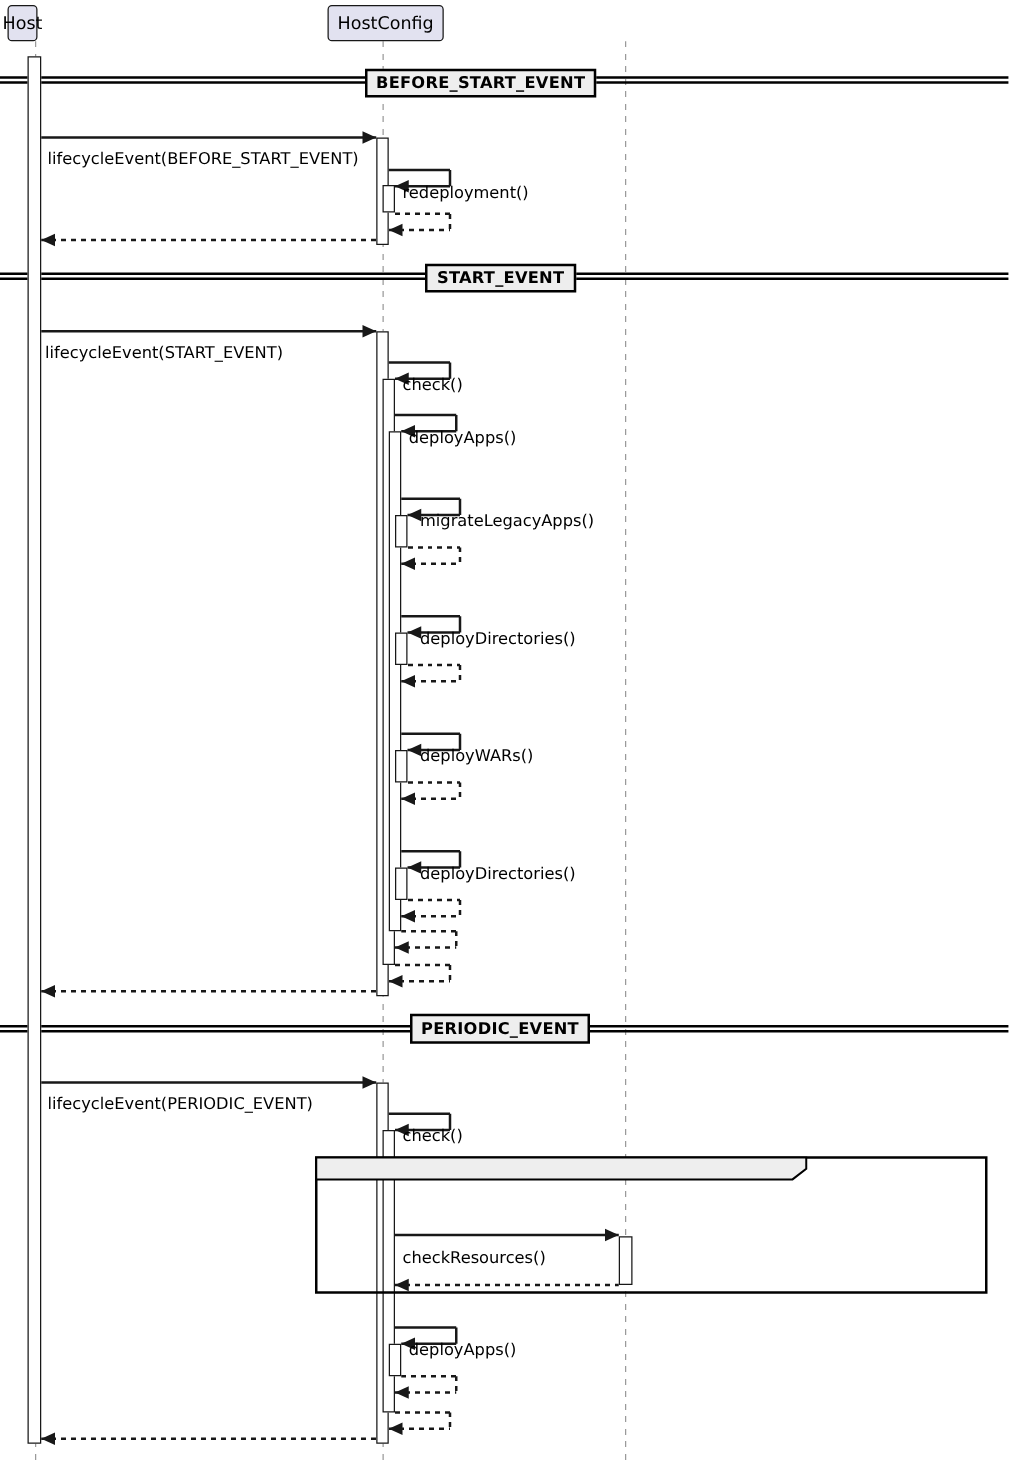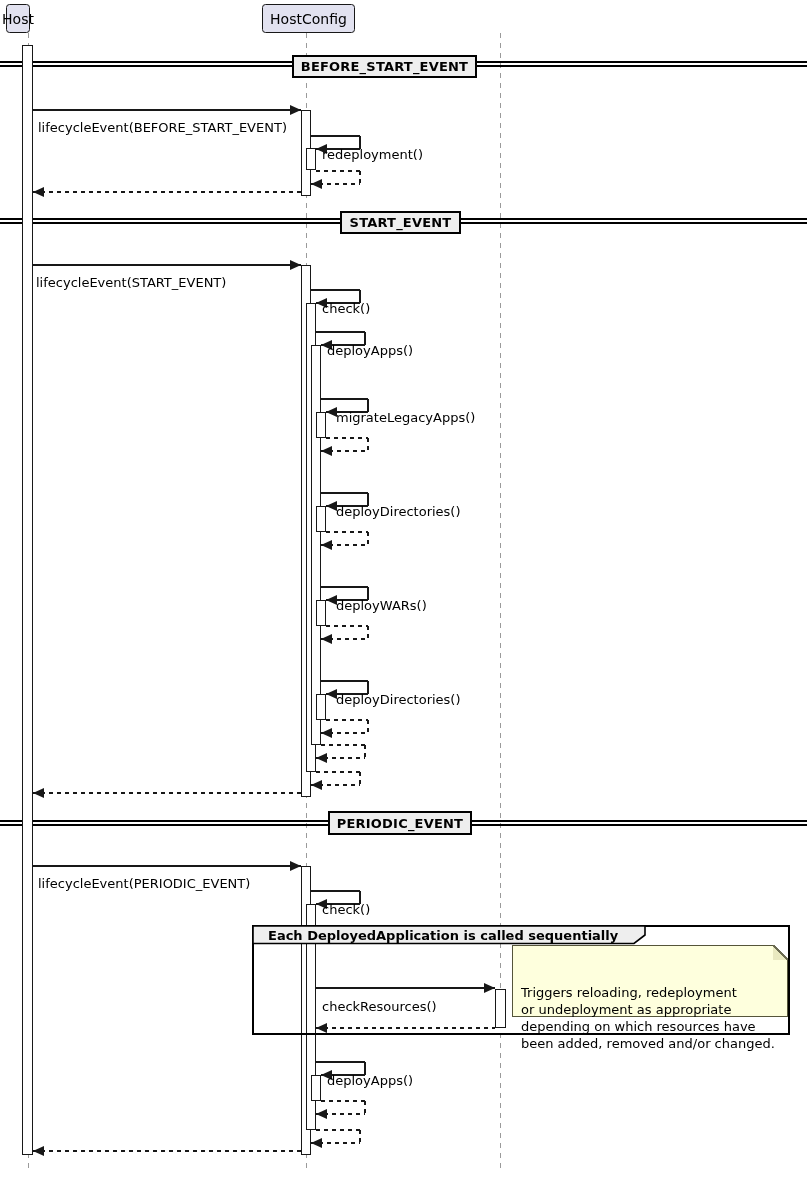--- a/index.html
+++ b/index.html
@@ -180,24 +180,16 @@
   <div class="lbl" style="left:336px;top:664px">deployDirectories()</div>
   <div class="lbl" style="left:38px;top:848px">lifecycleEvent(PERIODIC_EVENT)</div>
   <div class="lbl" style="left:322px;top:874px">check()</div>
   <div class="lbl" style="left:322px;top:971px">checkResources()</div>
   <div class="lbl" style="left:327px;top:1045px">deployApps()</div>
 
   <div class="frame" style="left:252px;top:925px;width:538px;height:110px">
     <svg class="frame-header-svg" width="395" height="20">
       <polygon points="1,1 393,1 393,10 382,18.5 1,18.5" fill="#EEEEEE" stroke="#000" stroke-width="1.6"></polygon>
     </svg>
-    <div class="frame-label">Each DeployedApplication is called sequentially</div>
   </div>
 
-  <div class="note" style="left:512px;top:945px;width:276px;height:72px">
-    <div class="fold"></div>
-    <div>Triggers reloading, redeployment
-or undeployment as appropriate
-depending on which resources have
-been added, removed and/or changed.</div>
-  </div>
 
 </div>
 
 </body></html>

